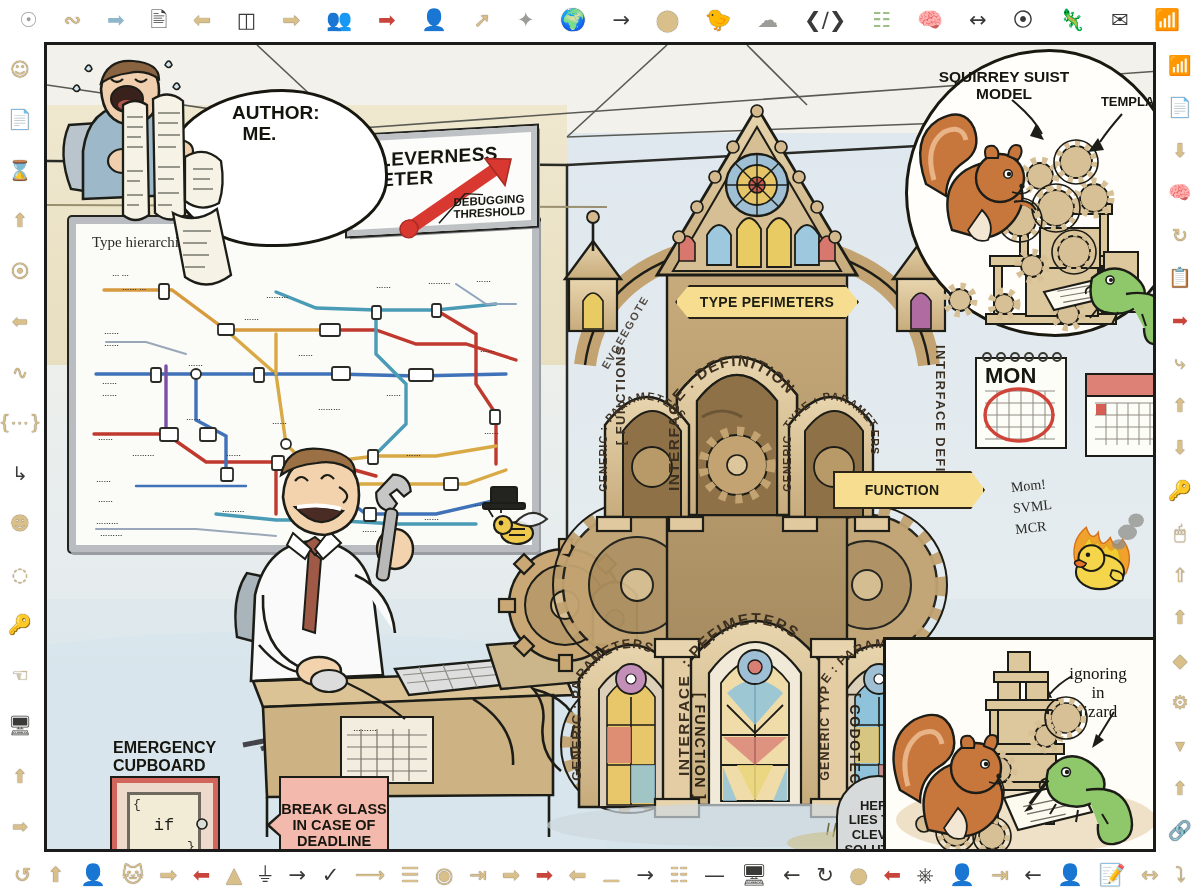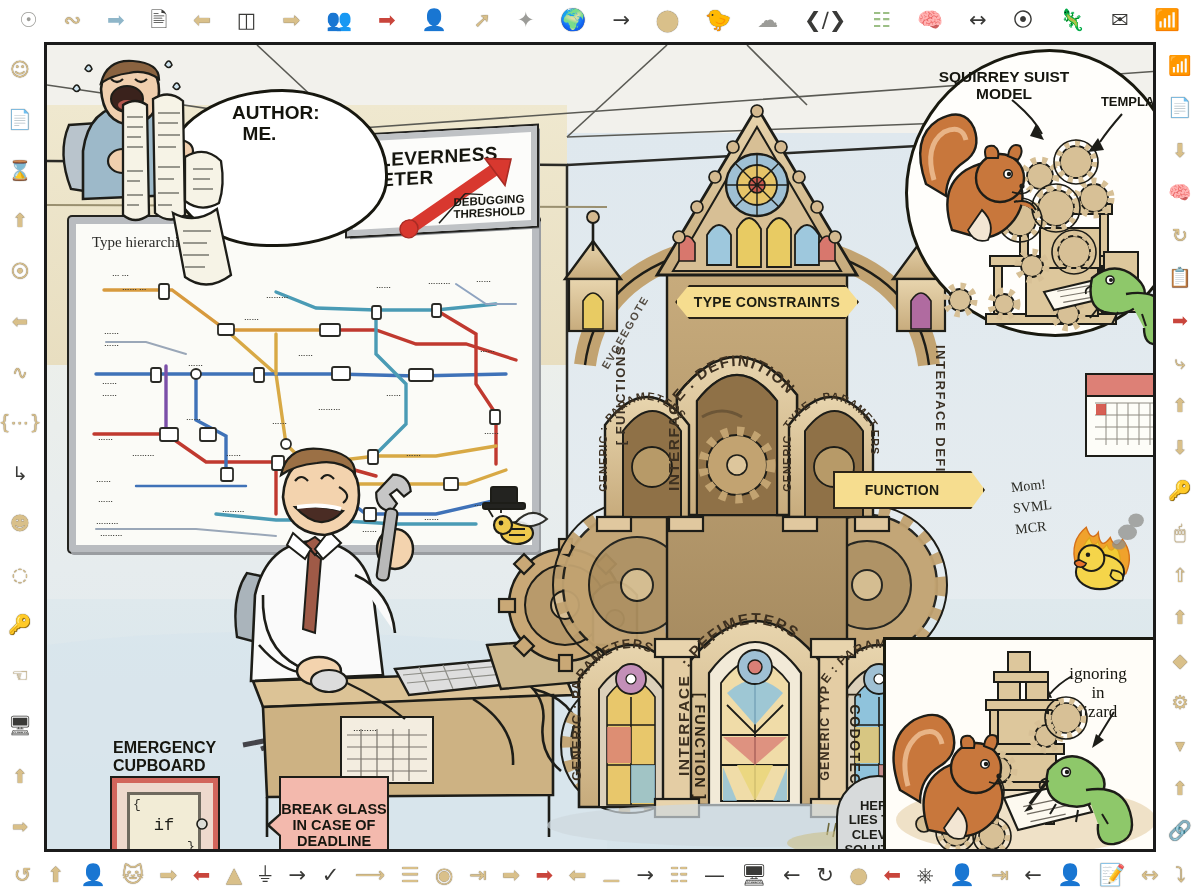--- a/index.html
+++ b/index.html
@@ -743,32 +743,52 @@
         </text>
         <text font-size="13" letter-spacing="1.1">
           <textPath href="#archBigL" startOffset="7%">GENERIC : PARAMETERS</textPath>
         </text>
         <text font-size="12.5" letter-spacing="1">
           <textPath href="#archBigR" startOffset="7%">GENERIC TYPE : PARAMETERS</textPath>
         </text>
       </g>
     </svg>
 
-    <div class="banner b-arrow-b" style="left:628px;top:240px;width:180px;height:30px;">TYPE CONSTRAINTS</div>
+    <div class="banner b-arrow-b" style="left:628px;top:240px;width:180px;height:30px;">TYPE PEFIMETERS</div>
     <div class="banner b-arrow-r" style="left:786px;top:426px;width:134px;height:34px;">FUNCTION</div>
 
     <div class="tomb">
       <span>
         <span>HERE</span><br>
         <span>LIES THE</span><br>
         <span>CLEVER</span><br>
         <span>SOLUTION</span>
       </span>
     </div>
 
+    <div class="notepad">
+      <div class="notepad-day">MON</div>
+      <svg class="nohit" style="position:absolute;left:0;top:26px;" width="88" height="62">
+        <g stroke="#8e8b82" stroke-width="1" fill="none">
+          <path d="M8 6 h70 M8 18 h70 M8 30 h70 M8 42 h70 M8 54 h70"></path>
+          <path d="M20 6 v48 M32 6 v48 M44 6 v48 M56 6 v48 M68 6 v48"></path>
+        </g>
+        <ellipse cx="42" cy="30" rx="34" ry="26" fill="none" stroke="#cf4338" stroke-width="3.4"></ellipse>
+      </svg>
+      <svg class="nohit" style="position:absolute;left:0;top:-10px;" width="92" height="14">
+        <g stroke="#3a3a34" stroke-width="2" fill="none">
+          <circle cx="10" cy="8" r="4"></circle>
+            <circle cx="24" cy="8" r="4"></circle>
+            <circle cx="38" cy="8" r="4"></circle>
+          <circle cx="52" cy="8" r="4"></circle>
+            <circle cx="66" cy="8" r="4"></circle>
+            <circle cx="80" cy="8" r="4"></circle>
+        </g>
+      </svg>
+    </div>
 
     <div class="calendar">
       <div class="cal-top"></div>
       <svg class="nohit" style="position:absolute;left:0;top:22px;" width="82" height="58">
         <g stroke="#8e8b82" stroke-width="1" fill="none">
           <path d="M8 6 h66 M8 18 h66 M8 30 h66 M8 42 h66"></path>
           <path d="M19 6 v42 M30 6 v42 M41 6 v42 M52 6 v42 M63 6 v42"></path>
         </g>
         <rect x="9" y="7" width="10" height="11" fill="#cf4338" opacity="0.85"></rect>
       </svg>

